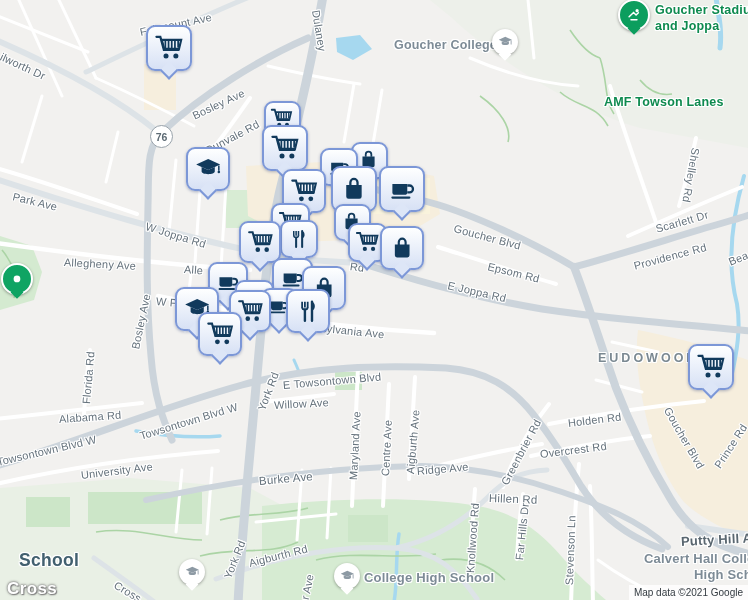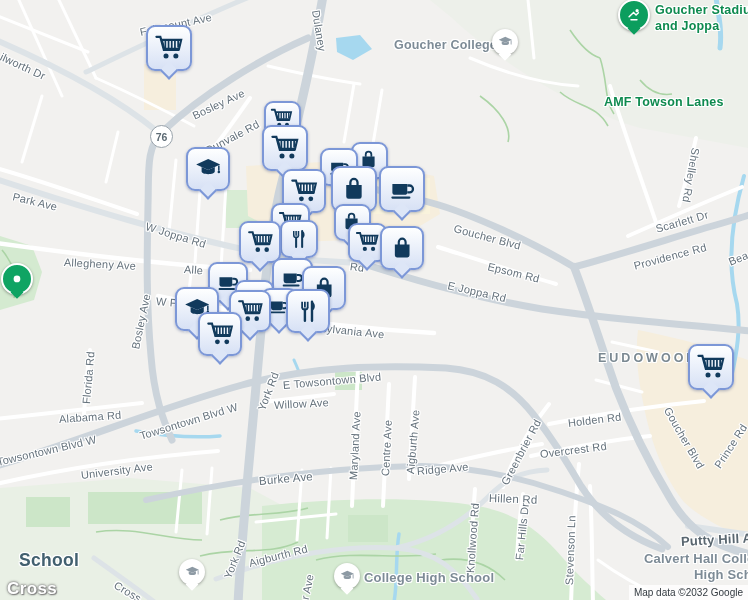--- a/index.html
+++ b/index.html
@@ -398,15 +398,15 @@
         </svg>
       </div>
       <div class="marker" style="height: 42px; width: 42px; left: 688px; top: 344px; z-index: 365;">
         <svg viewBox="0 0 24 24">
           <use href="#i-cart"></use>
         </svg>
       </div>
     </div>
 
   <div id="google-logo">Cross</div>
-  <div id="attribution">Map data ©2032 Google</div>
+  <div id="attribution">Map data ©2021 Google</div>
 <div class="badge" style="left: 150px; top: 125px;">76</div>
   </div>
 
 </body></html>

